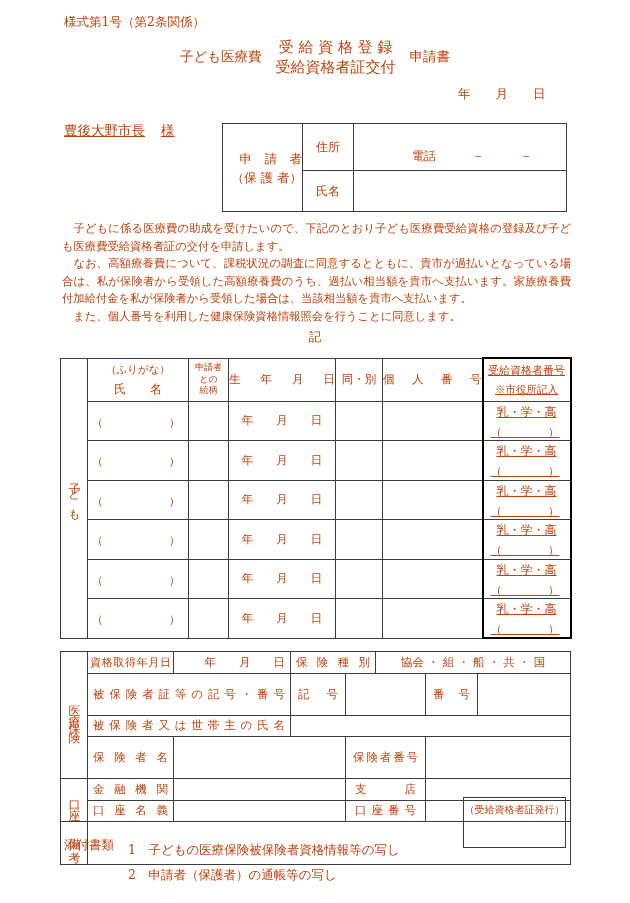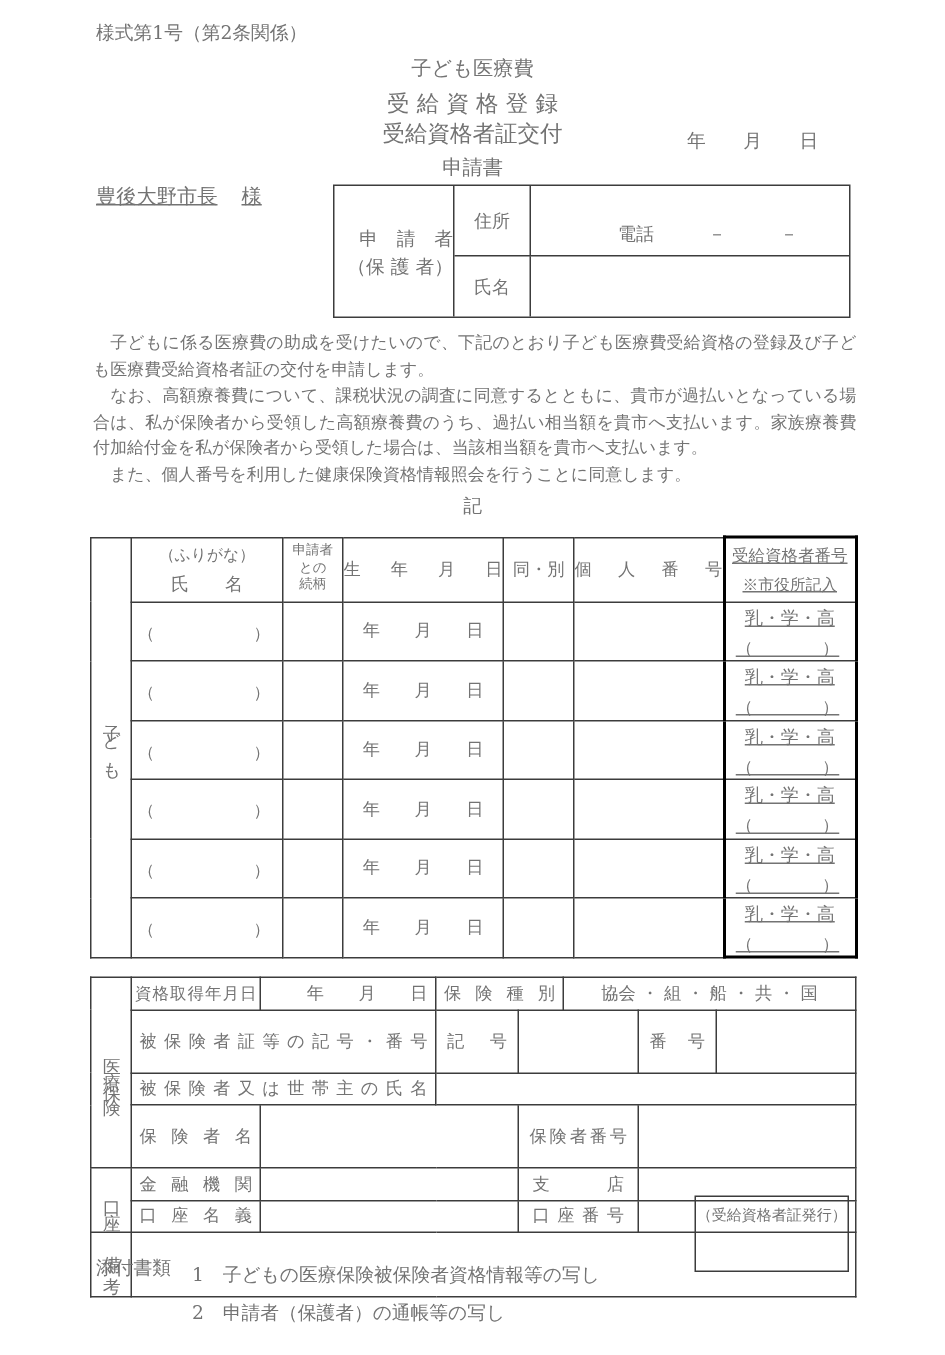--- a/index.html
+++ b/index.html
@@ -1,29 +1,29 @@
 <!DOCTYPE html>
 <html><head>
 <meta charset="utf-8">
 <style>
   * { box-sizing: border-box; margin: 0; padding: 0; }
   html,body { background:#ffffff; }
   .page {
     position: relative;
     width: 630px; height: 903px;
     background: #fff;
-    color: #737373;
+    color: #c2410c;
     font-family: "DejaVu Serif", "Liberation Serif", serif;
     overflow: hidden;
   }
   .abs { position: absolute; }
 
   
   .form-number { left:64px; top:14px; font-size:12.5px; }
-  .title-block { left:0; top:37px; width:100%; display:flex; justify-content:center; align-items:center; gap:4px;flex-direction:column; }
+  .title-block { left:0; top:37px; width:100%; display:flex; justify-content:center; align-items:center; gap:14px; }
   .title-prefix, .title-suffix { font-size:13.5px; }
   .title-stack { font-size:15px; text-align:center; }
   .title-stack div { line-height:20px; white-space:pre; }
   .date-line { left:458px; top:86px; font-size:12.5px; white-space:pre; }
   .addressee-line { left:64px; top:122px; font-size:13.5px; display:flex; gap:16px;text-decoration:underline; }
 
   
   .applicant-box { left:222px; top:123px; width:345px; height:89px; border:1px solid #3c3c3c;
     display:grid; grid-template-columns:80px 51px 1fr; grid-template-rows:47px 1fr; font-size:12px; }
   .ap-label { grid-row:1 / span 2; border-right:1px solid #3c3c3c; display:flex; flex-direction:column;

